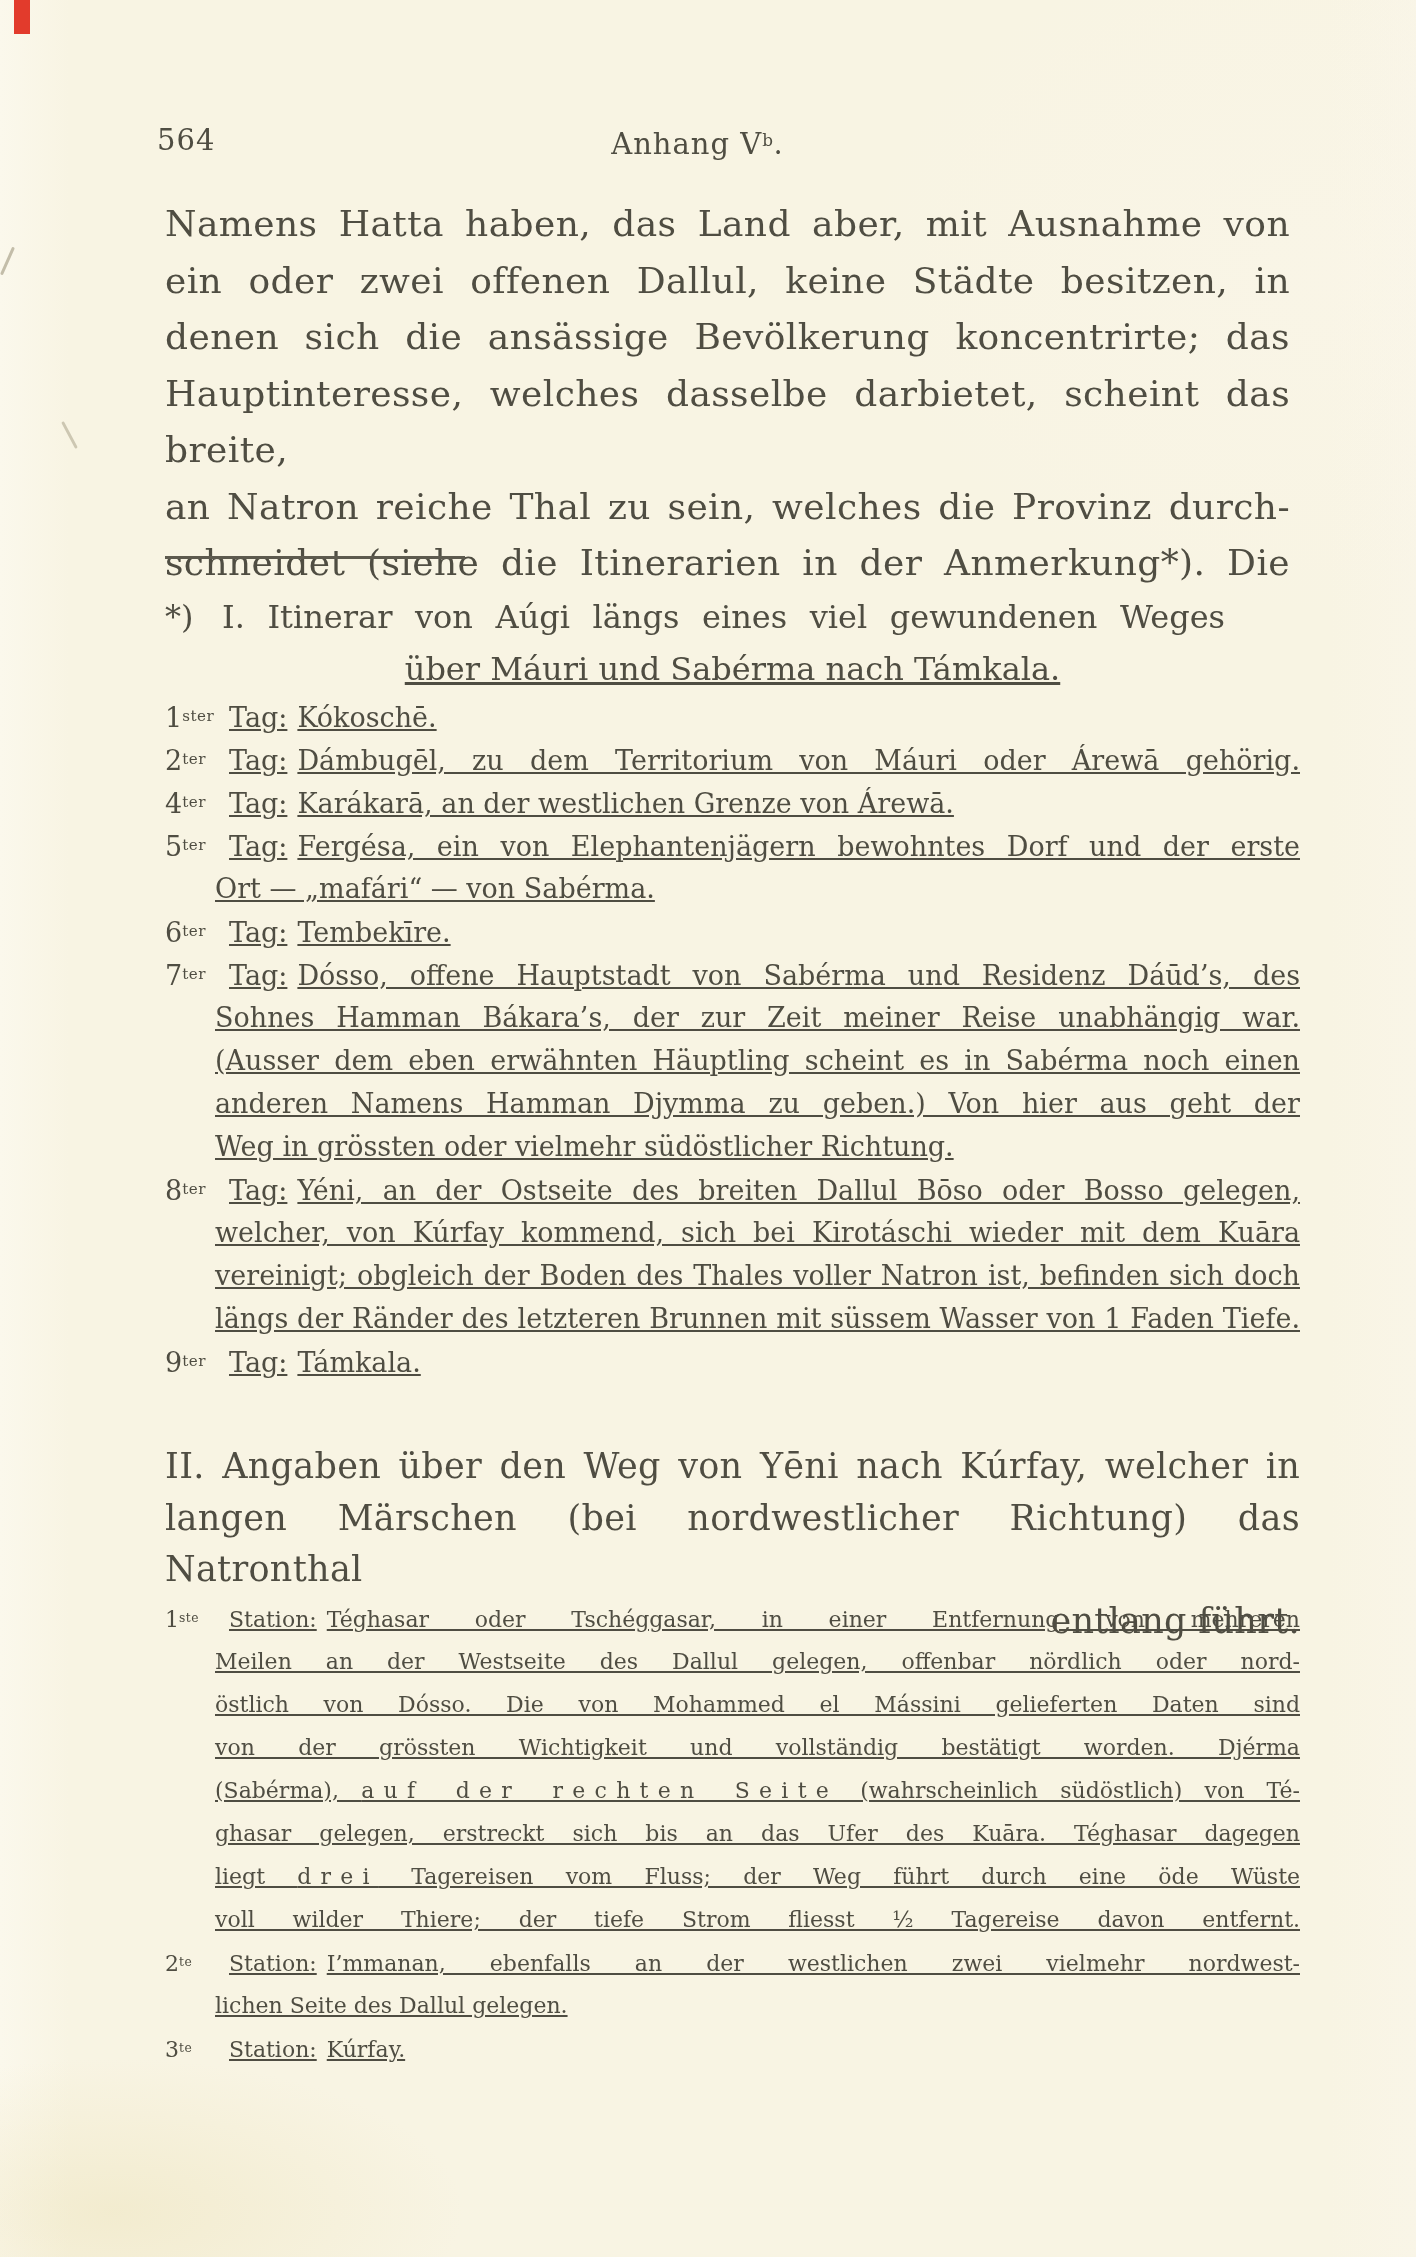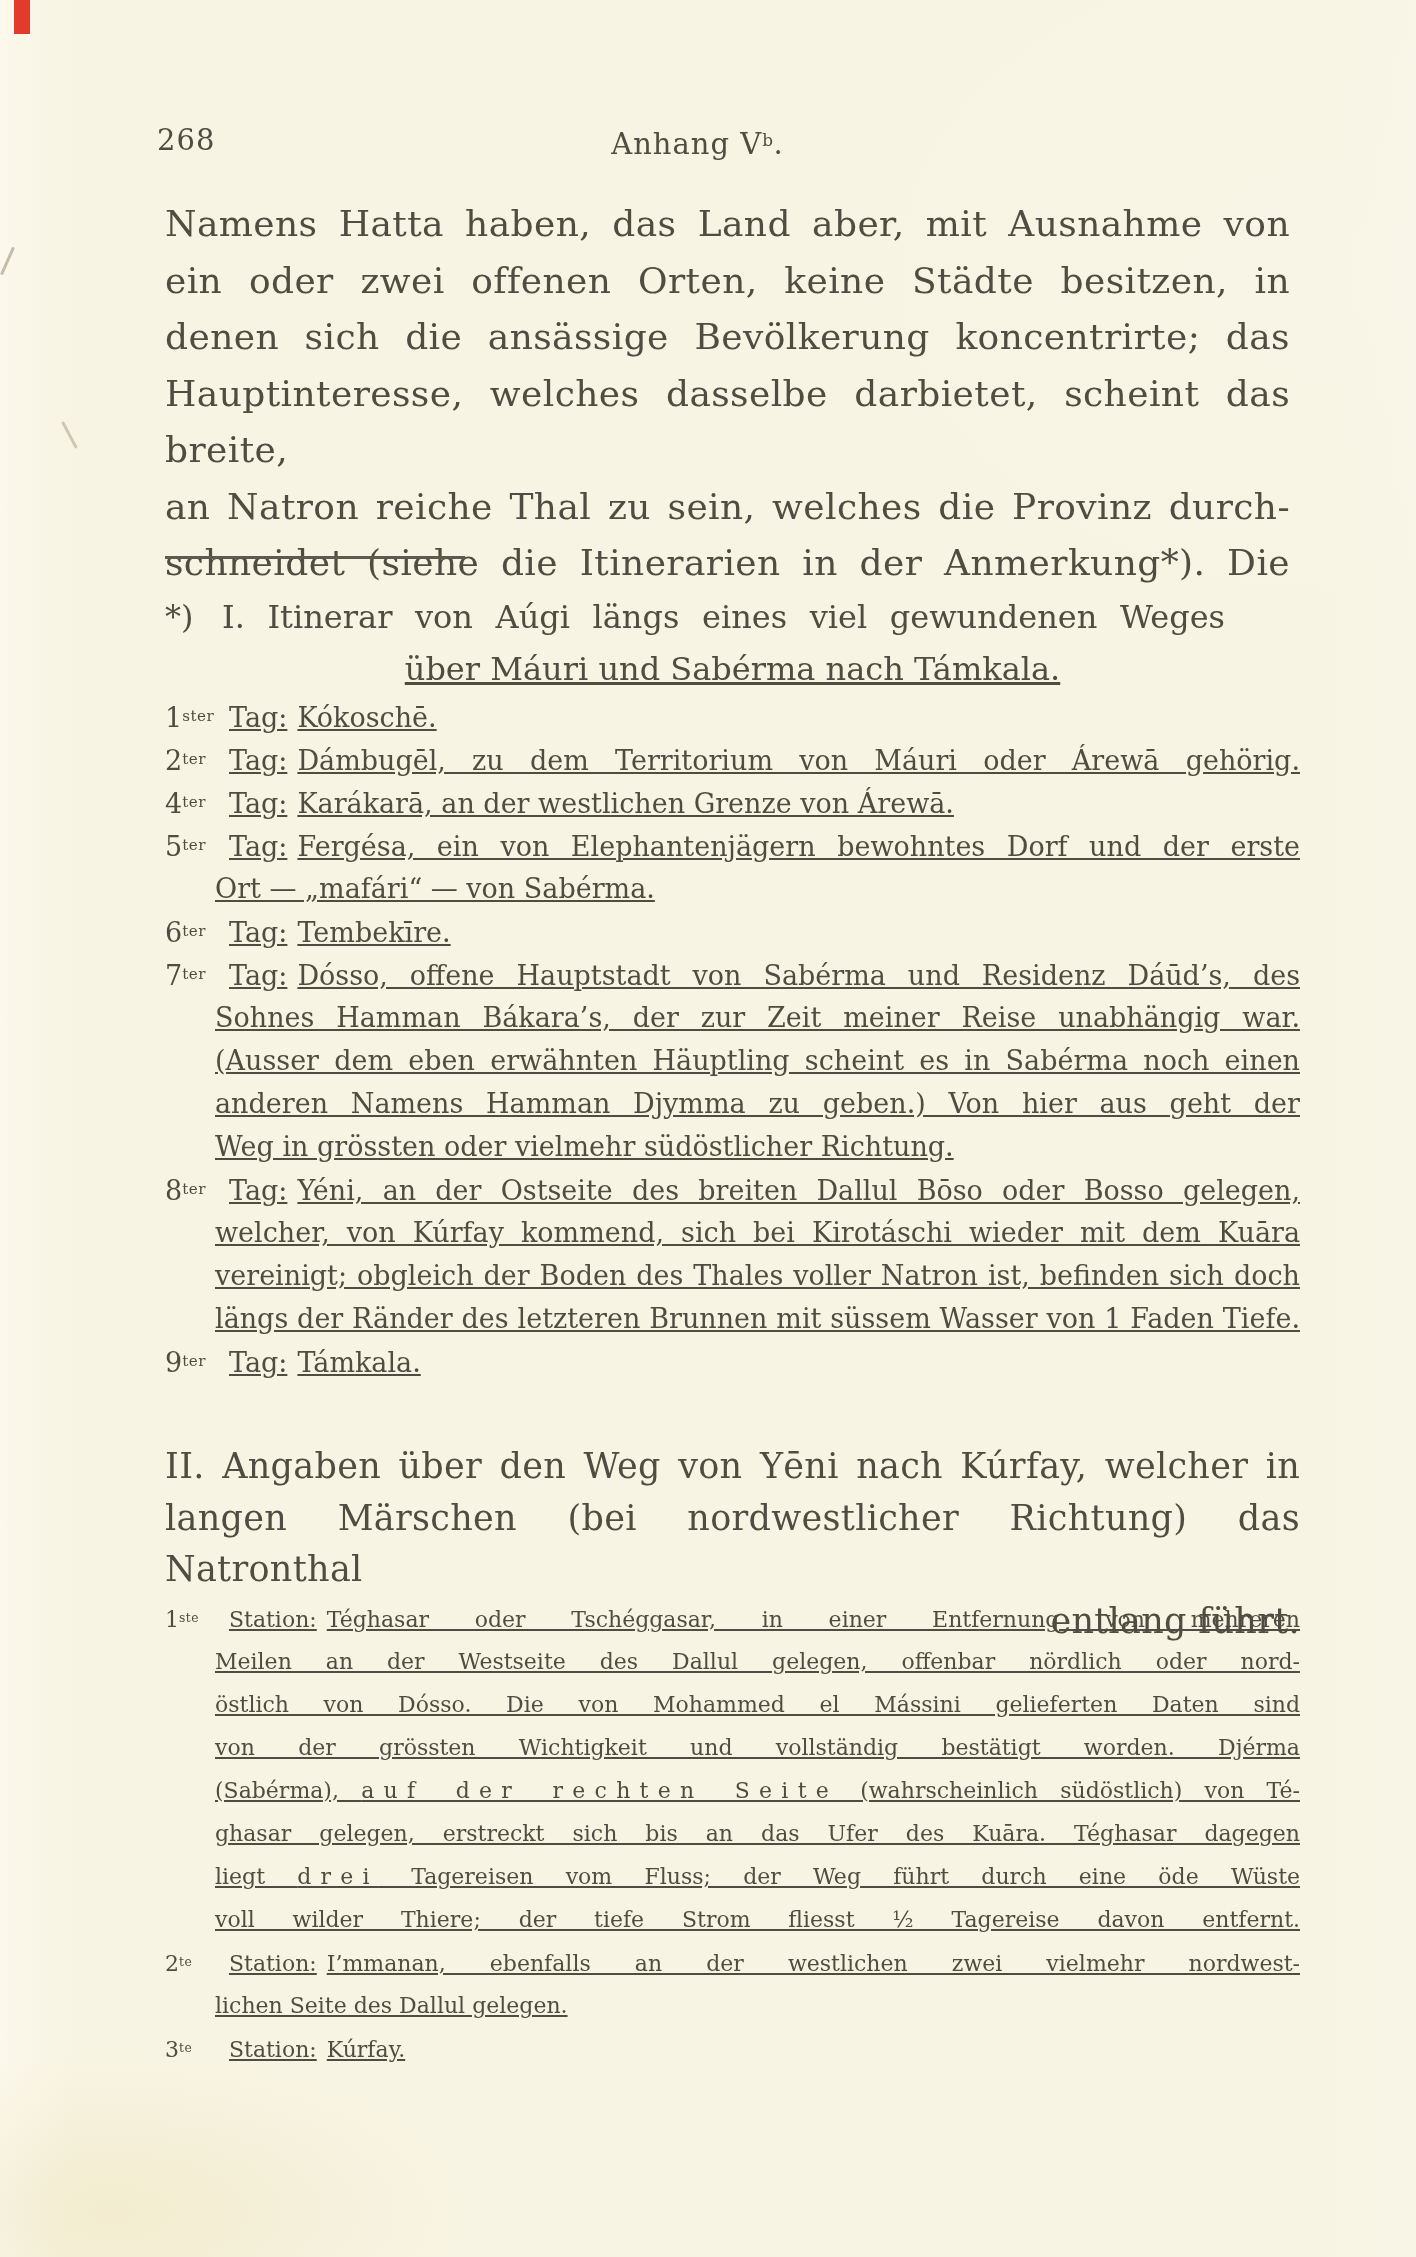--- a/index.html
+++ b/index.html
@@ -57,27 +57,27 @@
   #pencil-mark-2 { left: 68px; top: 420px; width: 3px; height: 30px; background: #cdc7b2; transform: rotate(-28deg); border-radius: 2px; }
 </style>
 </head>
 <body>
 
 <div class="abs" id="red-mark"></div>
 <div class="abs" id="pencil-mark-1"></div>
 <div class="abs" id="pencil-mark-2"></div>
 
 <div class="blk" id="header">
-  <span id="page-number">268</span>
+  <span id="page-number">564</span>
   <span id="running-title"><span>Anhang V</span><sup>b</sup><span>.</span></span>
 </div>
 
 <div class="blk" id="main-para">
   <div class="j">Namens Hatta haben, das Land aber, mit Ausnahme von</div>
-  <div class="j">ein oder zwei offenen Orten, keine Städte besitzen, in</div>
+  <div class="j">ein oder zwei offenen Dallul, keine Städte besitzen, in</div>
   <div class="j">denen sich die ansässige Bevölkerung koncentrirte; das</div>
   <div class="j">Hauptinteresse, welches dasselbe darbietet, scheint das breite,</div>
   <div class="j">an Natron reiche Thal zu sein, welches die Provinz durch-</div>
   <div class="j">schneidet (siehe die Itinerarien in der Anmerkung*). Die</div>
 </div>
 
 <div class="abs" id="fn-rule"></div>
 
 <div class="blk" id="fn-head">
   <div class="j"><span class="fnmark">*)</span> <span>I. Itinerar von Aúgi längs eines viel gewundenen Weges</span></div>

